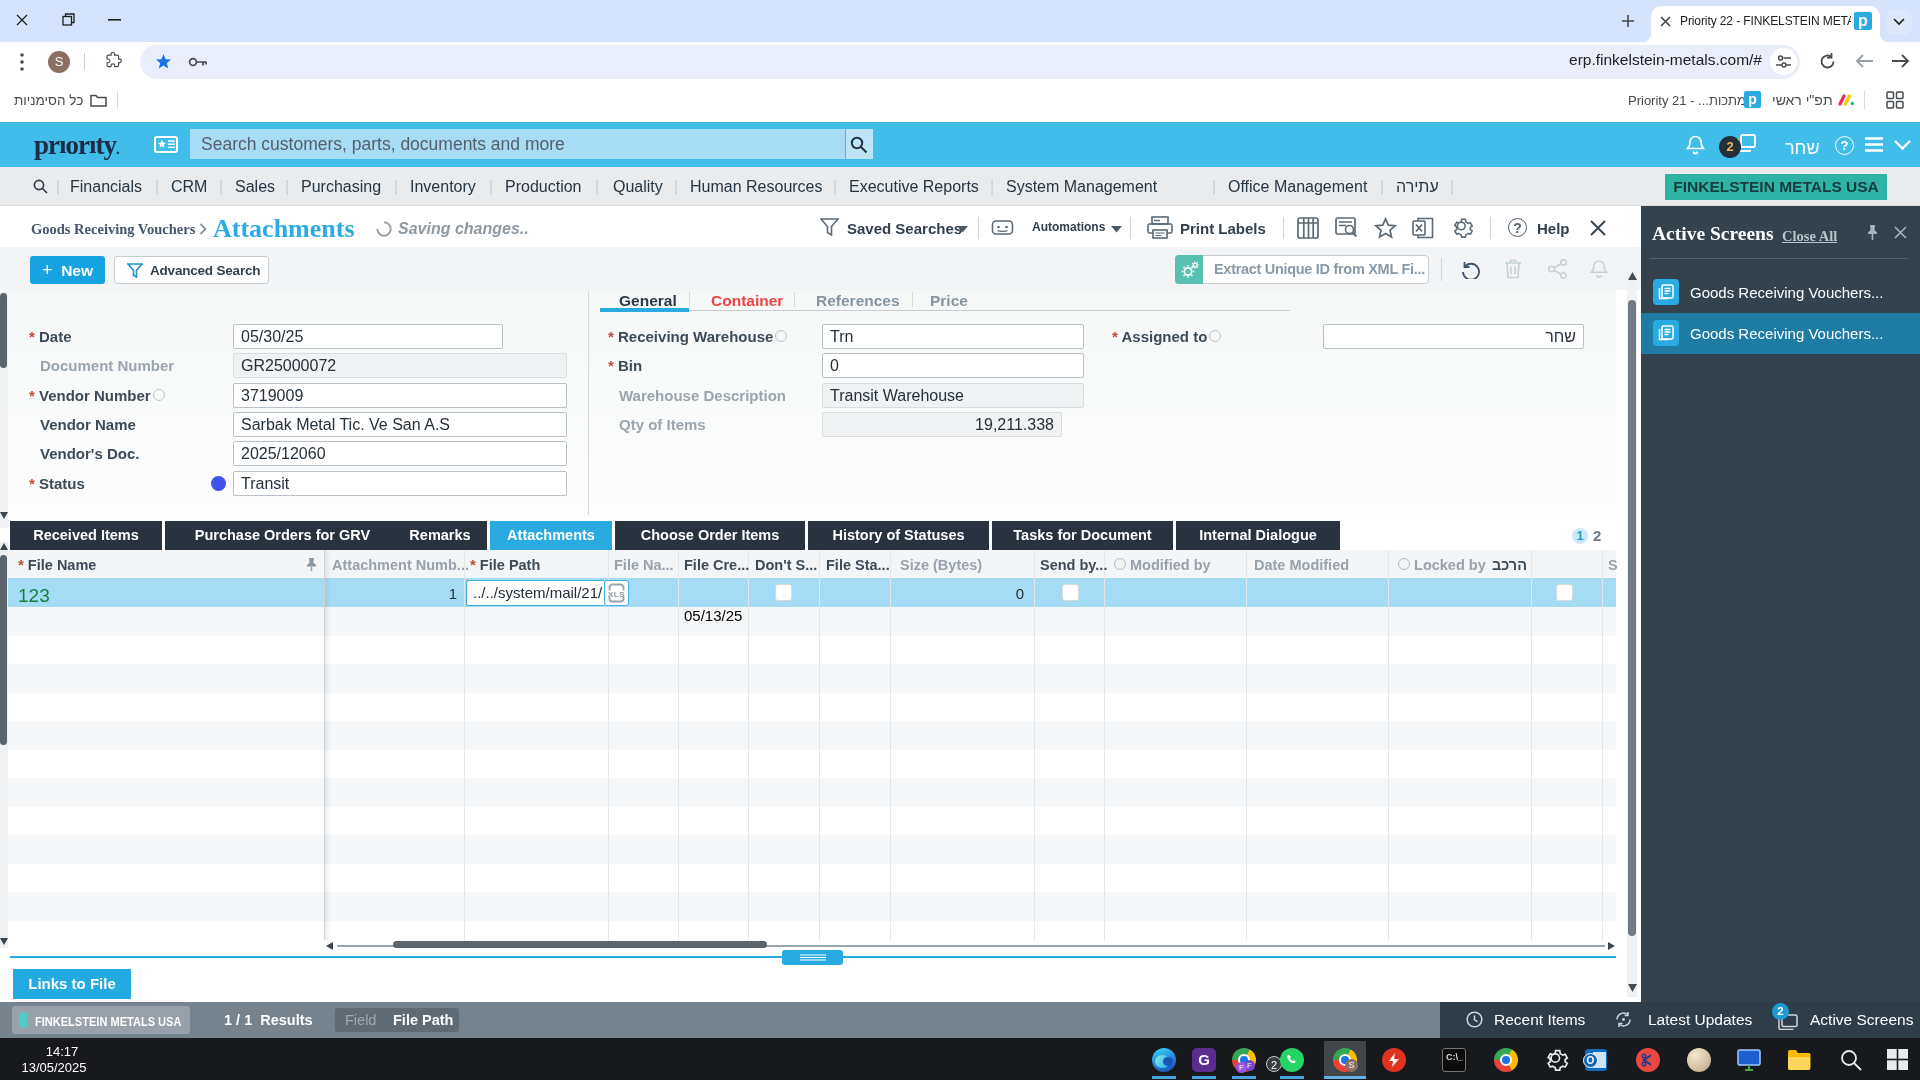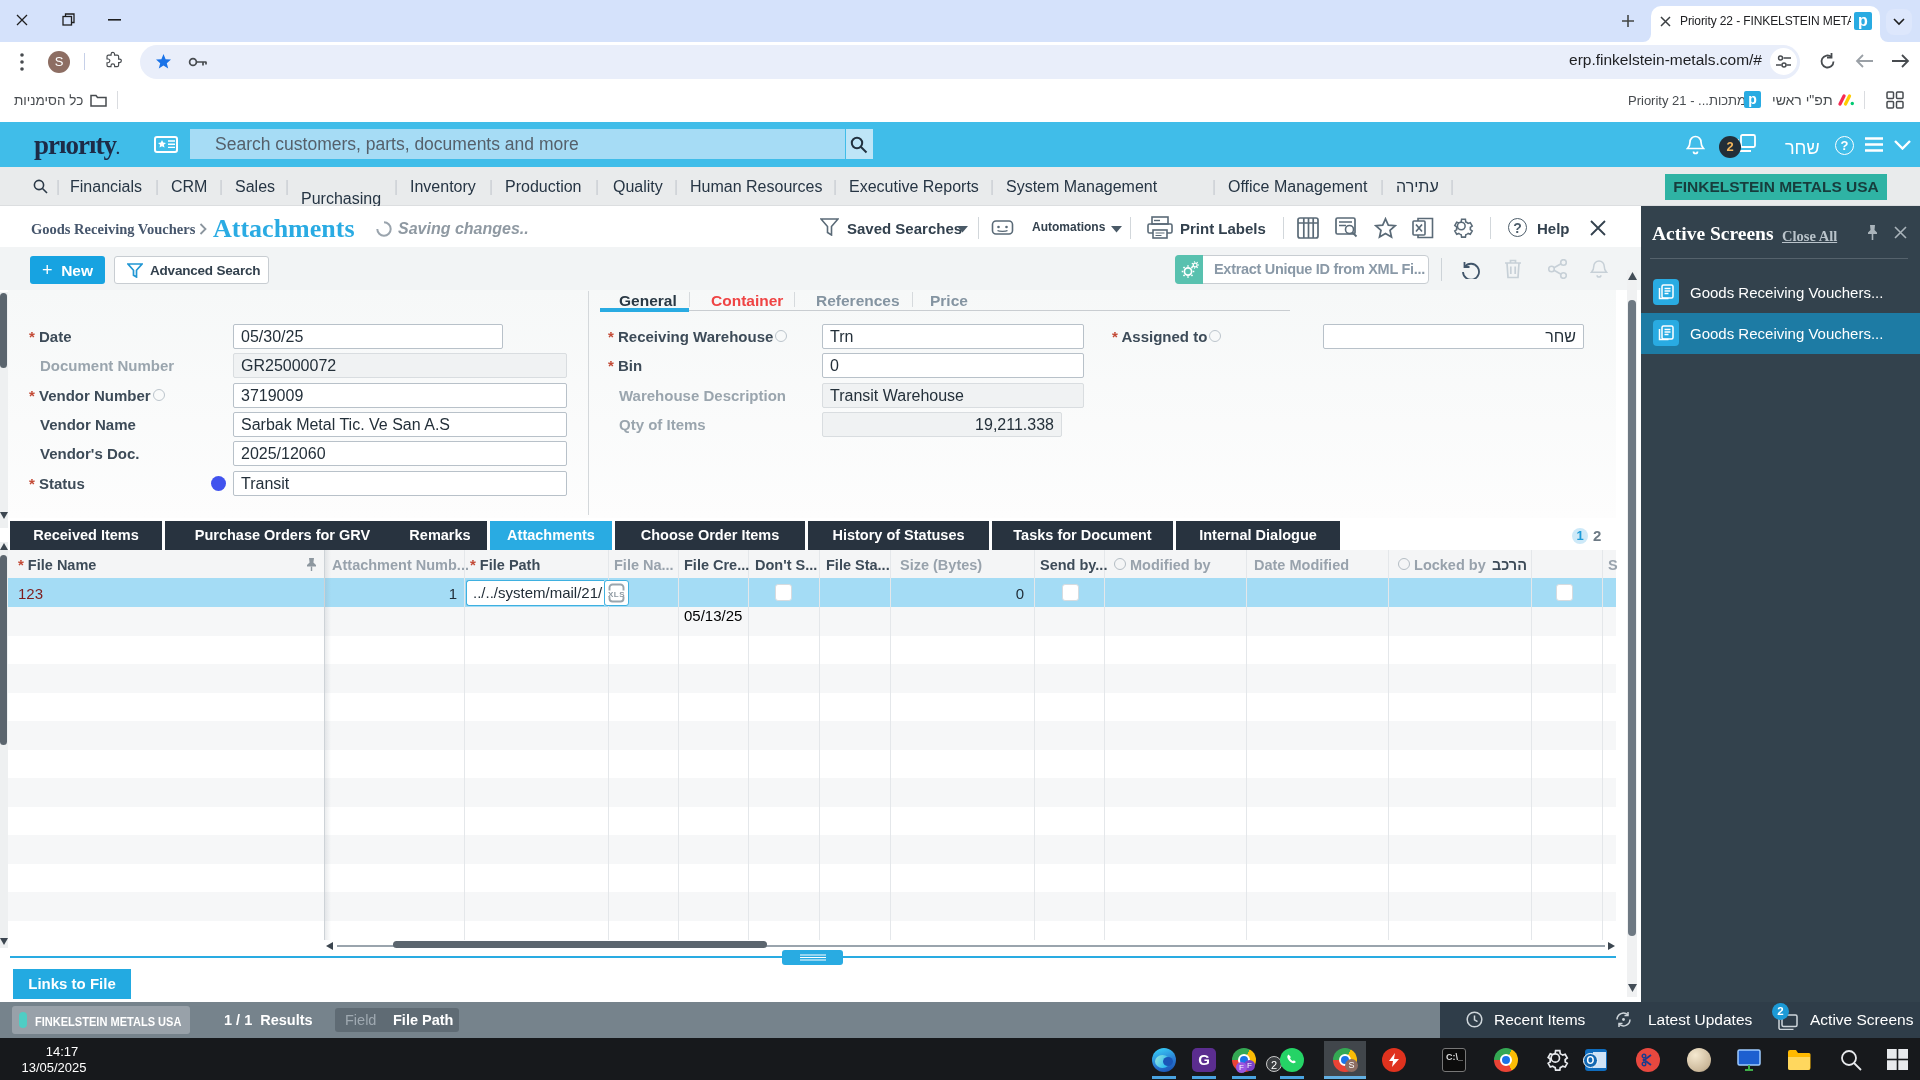--- a/index.html
+++ b/index.html
@@ -109,21 +109,21 @@
   </svg>
 
 <div class="abs" style="left:0;top:122px;width:1920px;height:45px;background:#40bde9;"></div>
 <div class="abs" style="left:34px;top:130px;font-size:27px;font-weight:bold;color:#1d2b47;font-family:'Liberation Serif',serif;letter-spacing:-1px;">pr<span style="display:inline-block;transform:scaleY(0.92);">ı</span>or<span style="display:inline-block;transform:scaleY(0.92);">ı</span>ty<span style="font-size:15px;">.</span></div>
 <div class="abs" style="left:154px;top:136px;width:24px;height:17px;border:2px solid #fff;border-radius:3px;"></div>
 <svg class="abs" style="left:158px;top:140px" width="17" height="9" viewBox="0 0 17 9">
     <path d="M4 0l1.2 2.6 2.8.3-2.1 1.9.6 2.8L4 6.2 1.5 7.6l.6-2.8L0 2.9l2.8-.3z" fill="#fff"></path>
     <path d="M10 1h7M10 4.2h7M10 7.4h7" stroke="#fff" stroke-width="1.4"></path>
   </svg>
 <div class="abs" style="left:190px;top:129px;width:655px;height:30px;background:#a6dcf5;"></div>
-<div class="abs" style="left:215px;top:134px;font-size:17.5px;color:#55606b;">Search customers, parts, documents and more</div>
+<div class="abs" style="left:201px;top:134px;font-size:17.5px;color:#55606b;">Search customers, parts, documents and more</div>
 <div class="abs" style="left:846px;top:129px;width:27px;height:30px;background:#bee5f7;"></div>
 <svg class="abs" style="left:850px;top:136px" width="18" height="18" viewBox="0 0 18 18">
     <circle cx="7" cy="7" r="5.2" fill="none" stroke="#22313f" stroke-width="2"></circle>
     <path d="M11 11l5.5 5.5" stroke="#22313f" stroke-width="2"></path>
   </svg>
 <svg class="abs" style="left:1686px;top:135px" width="19" height="20" viewBox="0 0 19 20">
     <path d="M9.5 1.5a5.5 5.5 0 0 1 5.5 5.5c0 4 1.5 5.5 2.5 6.5H1.5c1-1 2.5-2.5 2.5-6.5a5.5 5.5 0 0 1 5.5-5.5z" fill="none" stroke="#fff" stroke-width="1.7"></path>
     <path d="M7.5 16.5a2 2 0 0 0 4 0" fill="none" stroke="#fff" stroke-width="1.7"></path>
   </svg>
 <svg class="abs" style="left:1734px;top:134px" width="22" height="20" viewBox="0 0 22 20">
@@ -146,21 +146,21 @@
     <path d="M9.5 9.5l4.5 4.5" stroke="#2b3947" stroke-width="1.6"></path>
   </svg>
 <div class="abs" style="left:0;top:178px;width:1660px;height:20px;font-size:16px;color:#263544;">
 <span class="abs" style="left:56px;color:#c9ced3;">|</span>
 <span class="abs" style="left:70px;">Financials</span>
     <span class="abs" style="left:155px;color:#c9ced3;">|</span>
 <span class="abs" style="left:171px;">CRM</span>
     <span class="abs" style="left:219px;color:#c9ced3;">|</span>
 <span class="abs" style="left:235px;">Sales</span>
     <span class="abs" style="left:285px;color:#c9ced3;">|</span>
-<span class="abs" style="left:301px;margin-top:12px;">Purchasing</span>
+<span class="abs" style="left:301px;">Purchasing</span>
     <span class="abs" style="left:394px;color:#c9ced3;">|</span>
 <span class="abs" style="left:410px;">Inventory</span>
     <span class="abs" style="left:489px;color:#c9ced3;">|</span>
 <span class="abs" style="left:505px;">Production</span>
     <span class="abs" style="left:595px;color:#c9ced3;">|</span>
 <span class="abs" style="left:613px;">Quality</span>
     <span class="abs" style="left:674px;color:#c9ced3;">|</span>
 <span class="abs" style="left:690px;">Human Resources</span>
     <span class="abs" style="left:833px;color:#c9ced3;">|</span>
 <span class="abs" style="left:849px;">Executive Reports</span>
@@ -358,21 +358,21 @@
 <div class="abs" style="left:755px;top:557px;font-size:14.5px;font-weight:bold;color:#3d4b58;">Don't S...</div>
 <div class="abs" style="left:826px;top:557px;font-size:14.5px;font-weight:bold;color:#3d4b58;">File Sta...</div>
 <div class="abs" style="left:900px;top:557px;font-size:14.5px;font-weight:bold;color:#98a2ac;">Size (Bytes)</div>
 <div class="abs" style="left:1040px;top:557px;font-size:14.5px;font-weight:bold;color:#3d4b58;">Send by...</div>
 <div class="abs" style="left:1112px;top:557px;font-size:14.5px;font-weight:bold;color:#98a2ac;"><span class="clkic" style="border-color:#b4bdc4;"></span> Modified by</div>
 <div class="abs" style="left:1254px;top:557px;font-size:14.5px;font-weight:bold;color:#98a2ac;">Date Modified</div>
 <div class="abs" style="left:1396px;top:557px;font-size:14.5px;font-weight:bold;color:#98a2ac;"><span class="clkic" style="border-color:#b4bdc4;"></span> Locked by</div>
 <div class="abs" style="left:1492px;top:557px;font-size:14.5px;font-weight:bold;color:#3d4b58;">הרכב</div>
 <div class="abs" style="left:1608px;top:557px;font-size:14.5px;font-weight:bold;color:#98a2ac;">S</div>
 
-<div class="abs" style="left:18px;top:585px;font-size:15px;color:#7f1d1d;">123</div>
+<div class="abs" style="left:18px;top:585px;font-size:19px;color:#15803d;">123</div>
 <div class="abs" style="left:324px;top:585px;width:133px;text-align:right;font-size:15px;color:#222e38;">1</div>
 <div class="abs" style="left:466px;top:580px;width:138px;height:26px;background:#fff;border:1.5px solid #3fb0e0;border-radius:3px 0 0 3px;border-right:none;font-size:15px;color:#222e38;line-height:24px;padding-left:6px;overflow:hidden;white-space:nowrap;">../../system/mail/21/</div>
 <div class="abs" style="left:604px;top:580px;width:25px;height:26px;background:#fff;border:1.5px solid #3fb0e0;border-radius:3px;"></div>
 <svg class="abs" style="left:607px;top:583px" width="19" height="20" viewBox="0 0 19 20">
     <path d="M5.5 1.5h8M16.5 4.5a3 3 0 0 0-3-3M16.5 4.5v3M2.5 4.5a3 3 0 0 1 3-3M2.5 4.5v3M5.5 18.5h8M16.5 15.5a3 3 0 0 1-3 3M16.5 15.5v-2M2.5 15.5a3 3 0 0 0 3 3M2.5 15.5v-2" fill="none" stroke="#9aa5ad" stroke-width="1.9"></path>
     <text x="9.5" y="13.5" font-size="8" font-weight="bold" fill="#8e99a2" text-anchor="middle" letter-spacing="0.5" font-family="Liberation Sans">XLS</text>
   </svg>
 <div class="abs" style="left:684px;top:607px;font-size:15px;color:#000000;">05/13/25</div>
 <div class="abs" style="left:775px;top:584px;width:17px;height:17px;background:#fff;border:1px solid #d6dbdf;border-radius:3px;"></div>
 <div class="abs" style="left:890px;top:585px;width:134px;text-align:right;font-size:15px;color:#222e38;">0</div>

